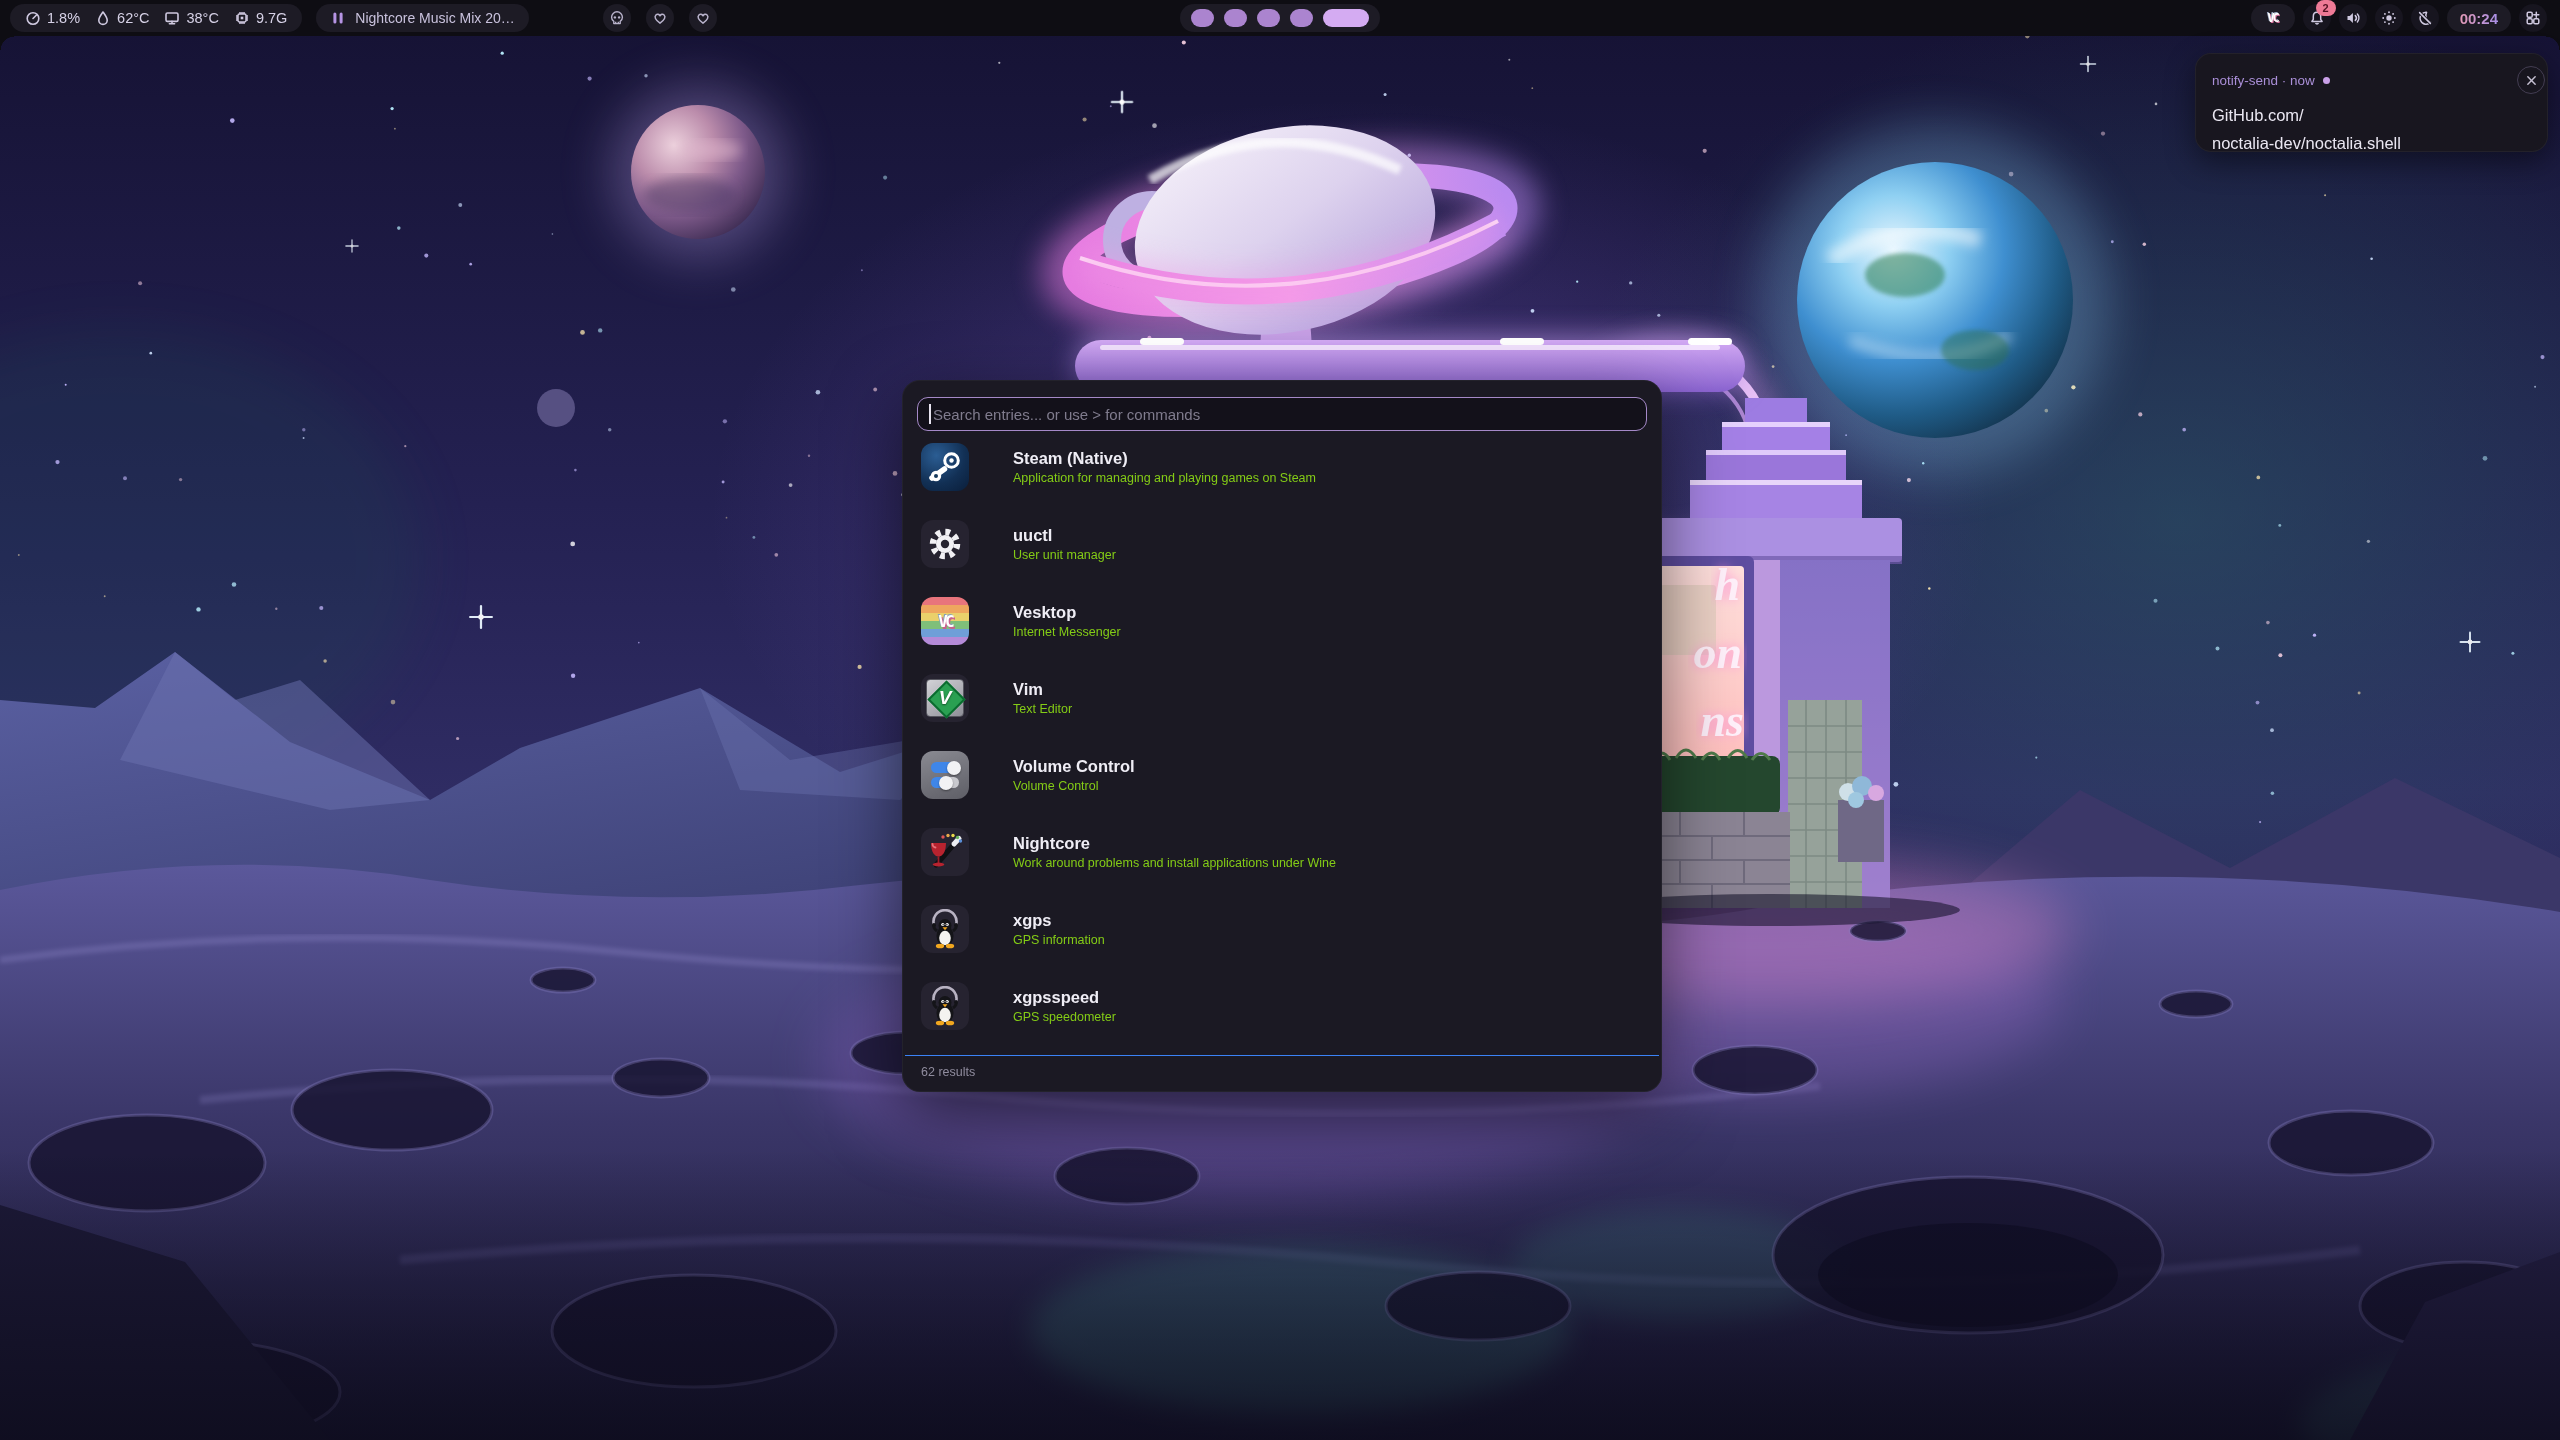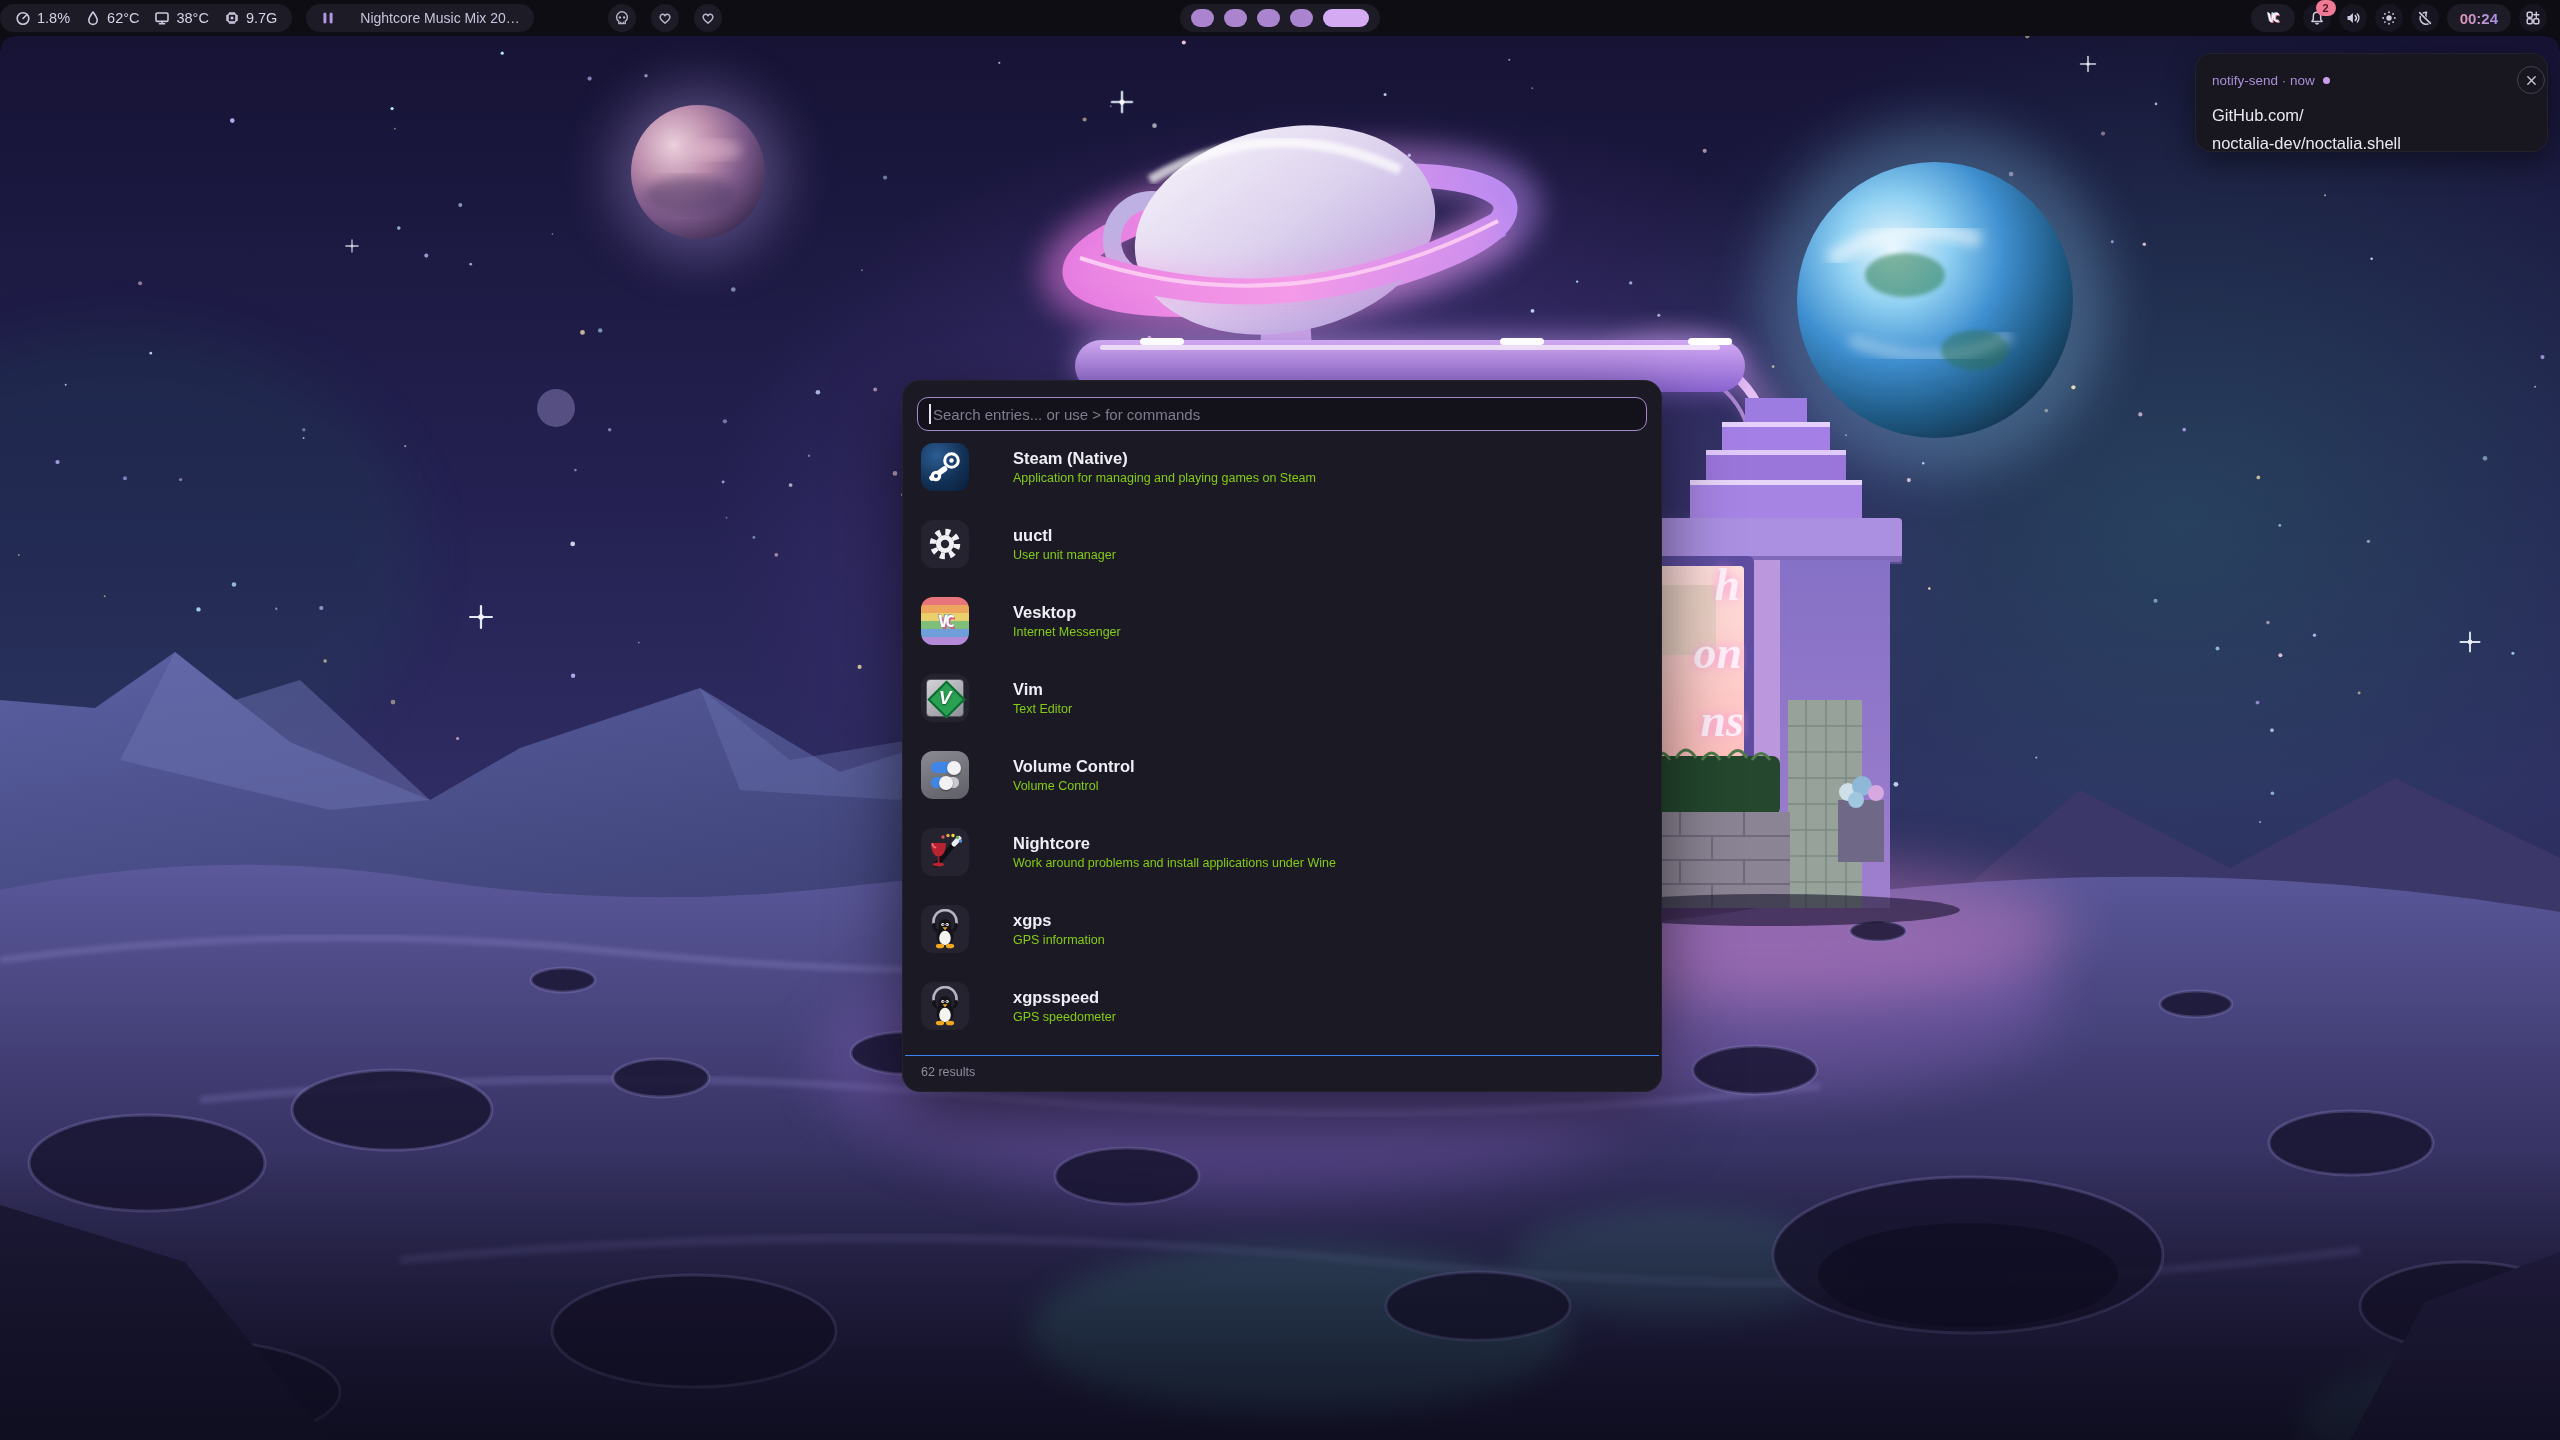--- a/index.html
+++ b/index.html
@@ -4,26 +4,26 @@
 <style>
   html,body{margin:0;padding:0;background:#000;}
   #screen{position:relative;width:2560px;height:1440px;overflow:hidden;
     font-family:"Liberation Sans",sans-serif;color:#dcd7ea;}
   svg{display:block}
   
   #wallpaper{position:absolute;inset:0;}
   
   #topbar{position:absolute;left:0;top:0;width:2560px;height:36px;background:#0e0d13;
     display:flex;align-items:center;justify-content:space-between;z-index:40;}
-  .bar-left{display:flex;align-items:center;gap:12px;}
+  .bar-left{display:flex;align-items:center;gap:12px;padding-left:10px;}
   .pill{height:28px;background:#1d1b25;border-radius:14px;display:flex;align-items:center;}
   .stats{gap:15px;padding:0 15px;}
   .stat{display:flex;align-items:center;gap:6px;font-size:14.5px;font-weight:500;color:#d6d1e6;}
   .bicon{width:16px;height:16px;flex:none;}
-  .media{gap:24px;padding:0 14px;margin-left:2px;max-width:280px;}
+  .media{gap:9px;padding:0 14px;margin-left:2px;max-width:280px;}
   .media-title{font-size:14px;color:#c9c2dd;white-space:nowrap;overflow:hidden;text-overflow:ellipsis;max-width:225px;}
   .circbtn{width:28px;height:28px;border-radius:50%;background:#1d1b25;display:flex;align-items:center;justify-content:center;}
   .circgroup{display:flex;gap:15px;margin-left:62px;}
   .workspaces{position:absolute;left:50%;top:4px;transform:translateX(-50%);
     height:28px;background:#1d1b25;border-radius:14px;display:flex;align-items:center;gap:10px;padding:0 11px;}
   .ws-dot{width:23px;height:18px;border-radius:9px;background:#ab84cf;}
   .ws-dot.active{width:46px;background:#d4abf2;}
   .bar-right{display:flex;align-items:center;gap:8px;padding-right:13px;}
   .traypill{width:44px;height:28px;border-radius:14px;background:#1d1b25;display:flex;align-items:center;justify-content:center;}
   .trayvc{font-family:"DejaVu Sans Mono",monospace;font-size:12px;font-weight:bold;color:#fff;

